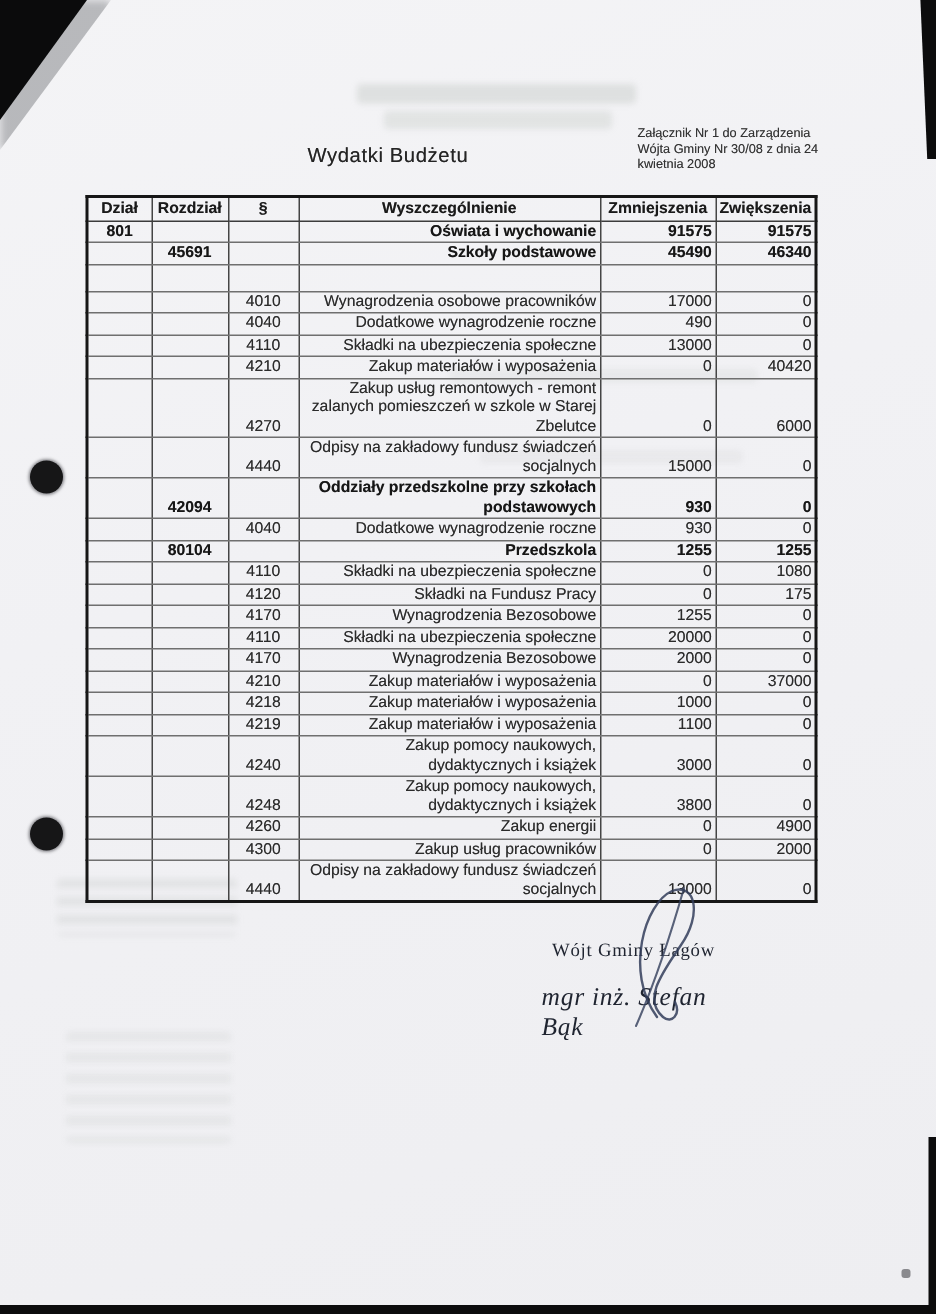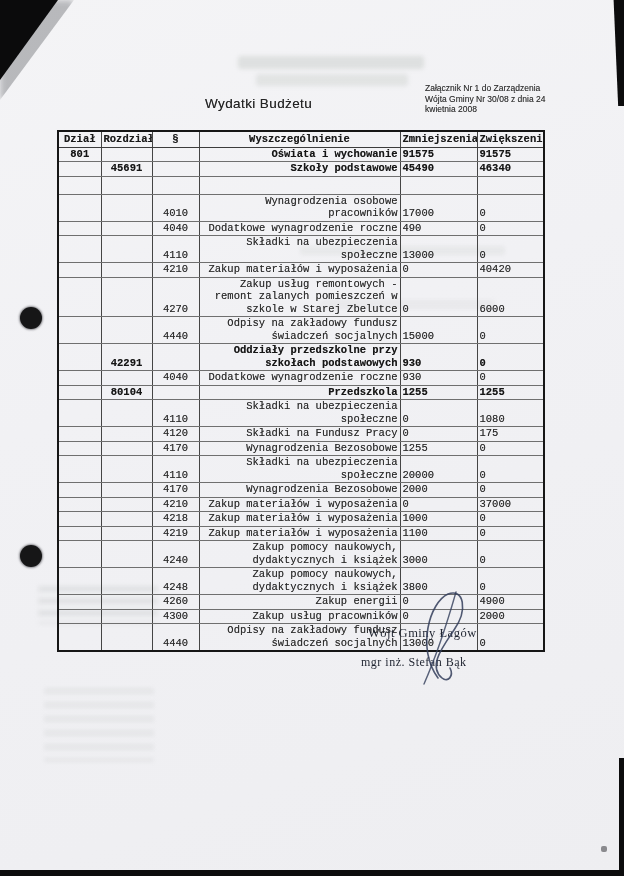--- a/index.html
+++ b/index.html
@@ -67,47 +67,47 @@
   }
   
   table.budget{
     position:absolute;left:57px;top:130px;width:486px;
     border-collapse:collapse;table-layout:fixed;
     font-size:10.5px;line-height:12.5px;
   }
   table.budget, table.budget tr, table.budget td, table.budget th{
     text-shadow:0 0 .35px rgba(35,35,35,.55);
   }
-  table.budget{border:2px solid #161616;font-family:Liberation Mono, monospace;}
+  table.budget{border:2px solid #161616;}
   table.budget th, table.budget td{
     border:1px solid #6f6f6f;
     border-left-color:#454545;border-right-color:#454545;
     padding:0 2px 1px 2px;vertical-align:bottom;
     overflow:hidden;
   }
   table.budget th{
     font-weight:bold;text-align:center;padding-top:1px;color:#1a1a1a;
     border-bottom-color:#3c3c3c;
   }
   th.h-label, td.c-label{text-align:right;padding-left:3px;}
   td.c-dzial, td.c-rozdzial, td.c-par{text-align:center;}
-  td.c-num{padding-right:2px;}
+  td.c-num{text-align:right;padding-right:2px;}
   tr.bold td{font-weight:bold;color:#161616;}
   tr.spacer td{height:16px;}
   td{color:#2b2b2b;}
   
   .sig-block{position:absolute;left:0;top:0;width:496px;height:876px;pointer-events:none;}
   .sig-line1{
     position:absolute;left:368px;top:626px;
     font-family:"Liberation Serif", serif;font-size:12.5px;color:#1f2430;
     letter-spacing:.5px;
   }
   .sig-line2{
     position:absolute;left:361px;top:655px;
-    font-family:"Liberation Serif", serif;font-size:12px;color:#1f2430;
+    font-family:"Liberation Serif", serif;font-style:italic;font-size:17px;color:#1f2430;
     letter-spacing:.5px;
   }
   .sig-scribble{position:absolute;left:390px;top:586px;}
 </style>
 </head>
 <body>
 
 <div class="page">
 
   <div class="corner-shadow"></div>
@@ -219,21 +219,21 @@
         <tr>
       <td class="c-dzial"></td>
       <td class="c-rozdzial"></td>
       <td class="c-par">4440</td>
       <td class="c-label">Odpisy na zakładowy fundusz świadczeń socjalnych</td>
       <td class="c-num">15000</td>
       <td class="c-num">0</td>
     </tr>
         <tr class="bold">
       <td class="c-dzial"></td>
-      <td class="c-rozdzial">42291</td>
+      <td class="c-rozdzial">42094</td>
       <td class="c-par"></td>
       <td class="c-label">Oddziały przedszkolne przy szkołach podstawowych</td>
       <td class="c-num">930</td>
       <td class="c-num">0</td>
     </tr>
         <tr>
       <td class="c-dzial"></td>
       <td class="c-rozdzial"></td>
       <td class="c-par">4040</td>
       <td class="c-label">Dodatkowe wynagrodzenie roczne</td>

